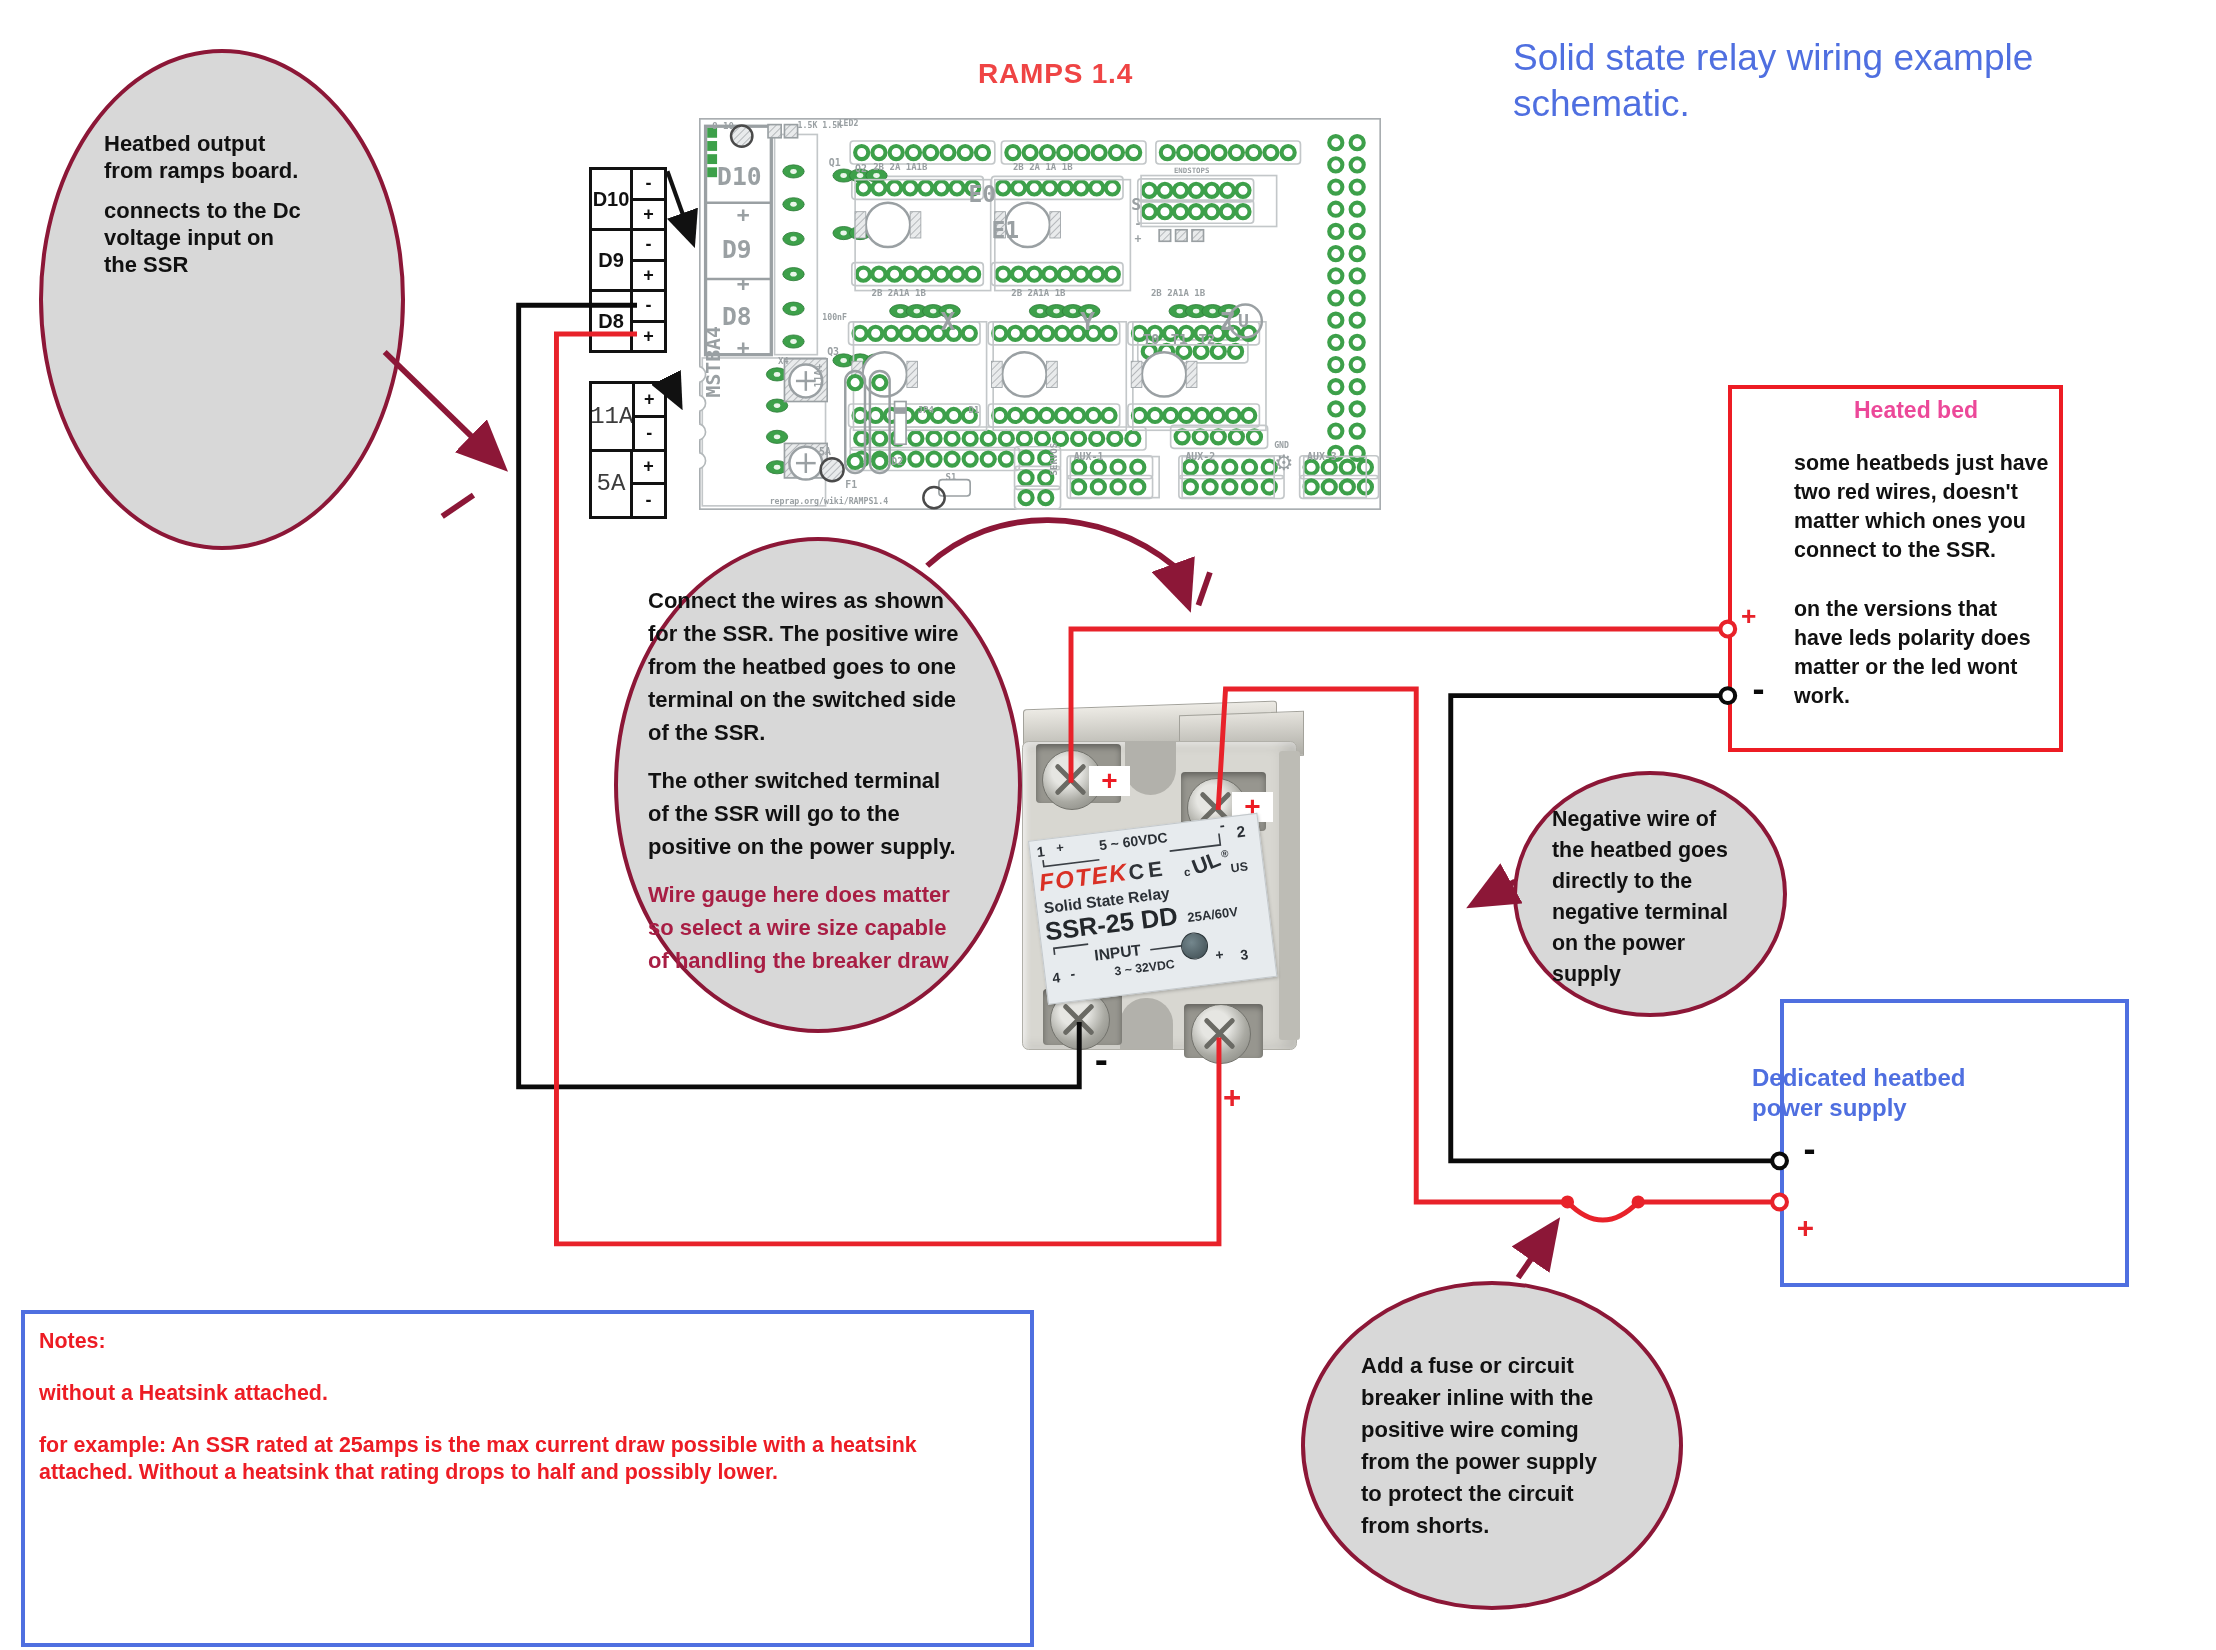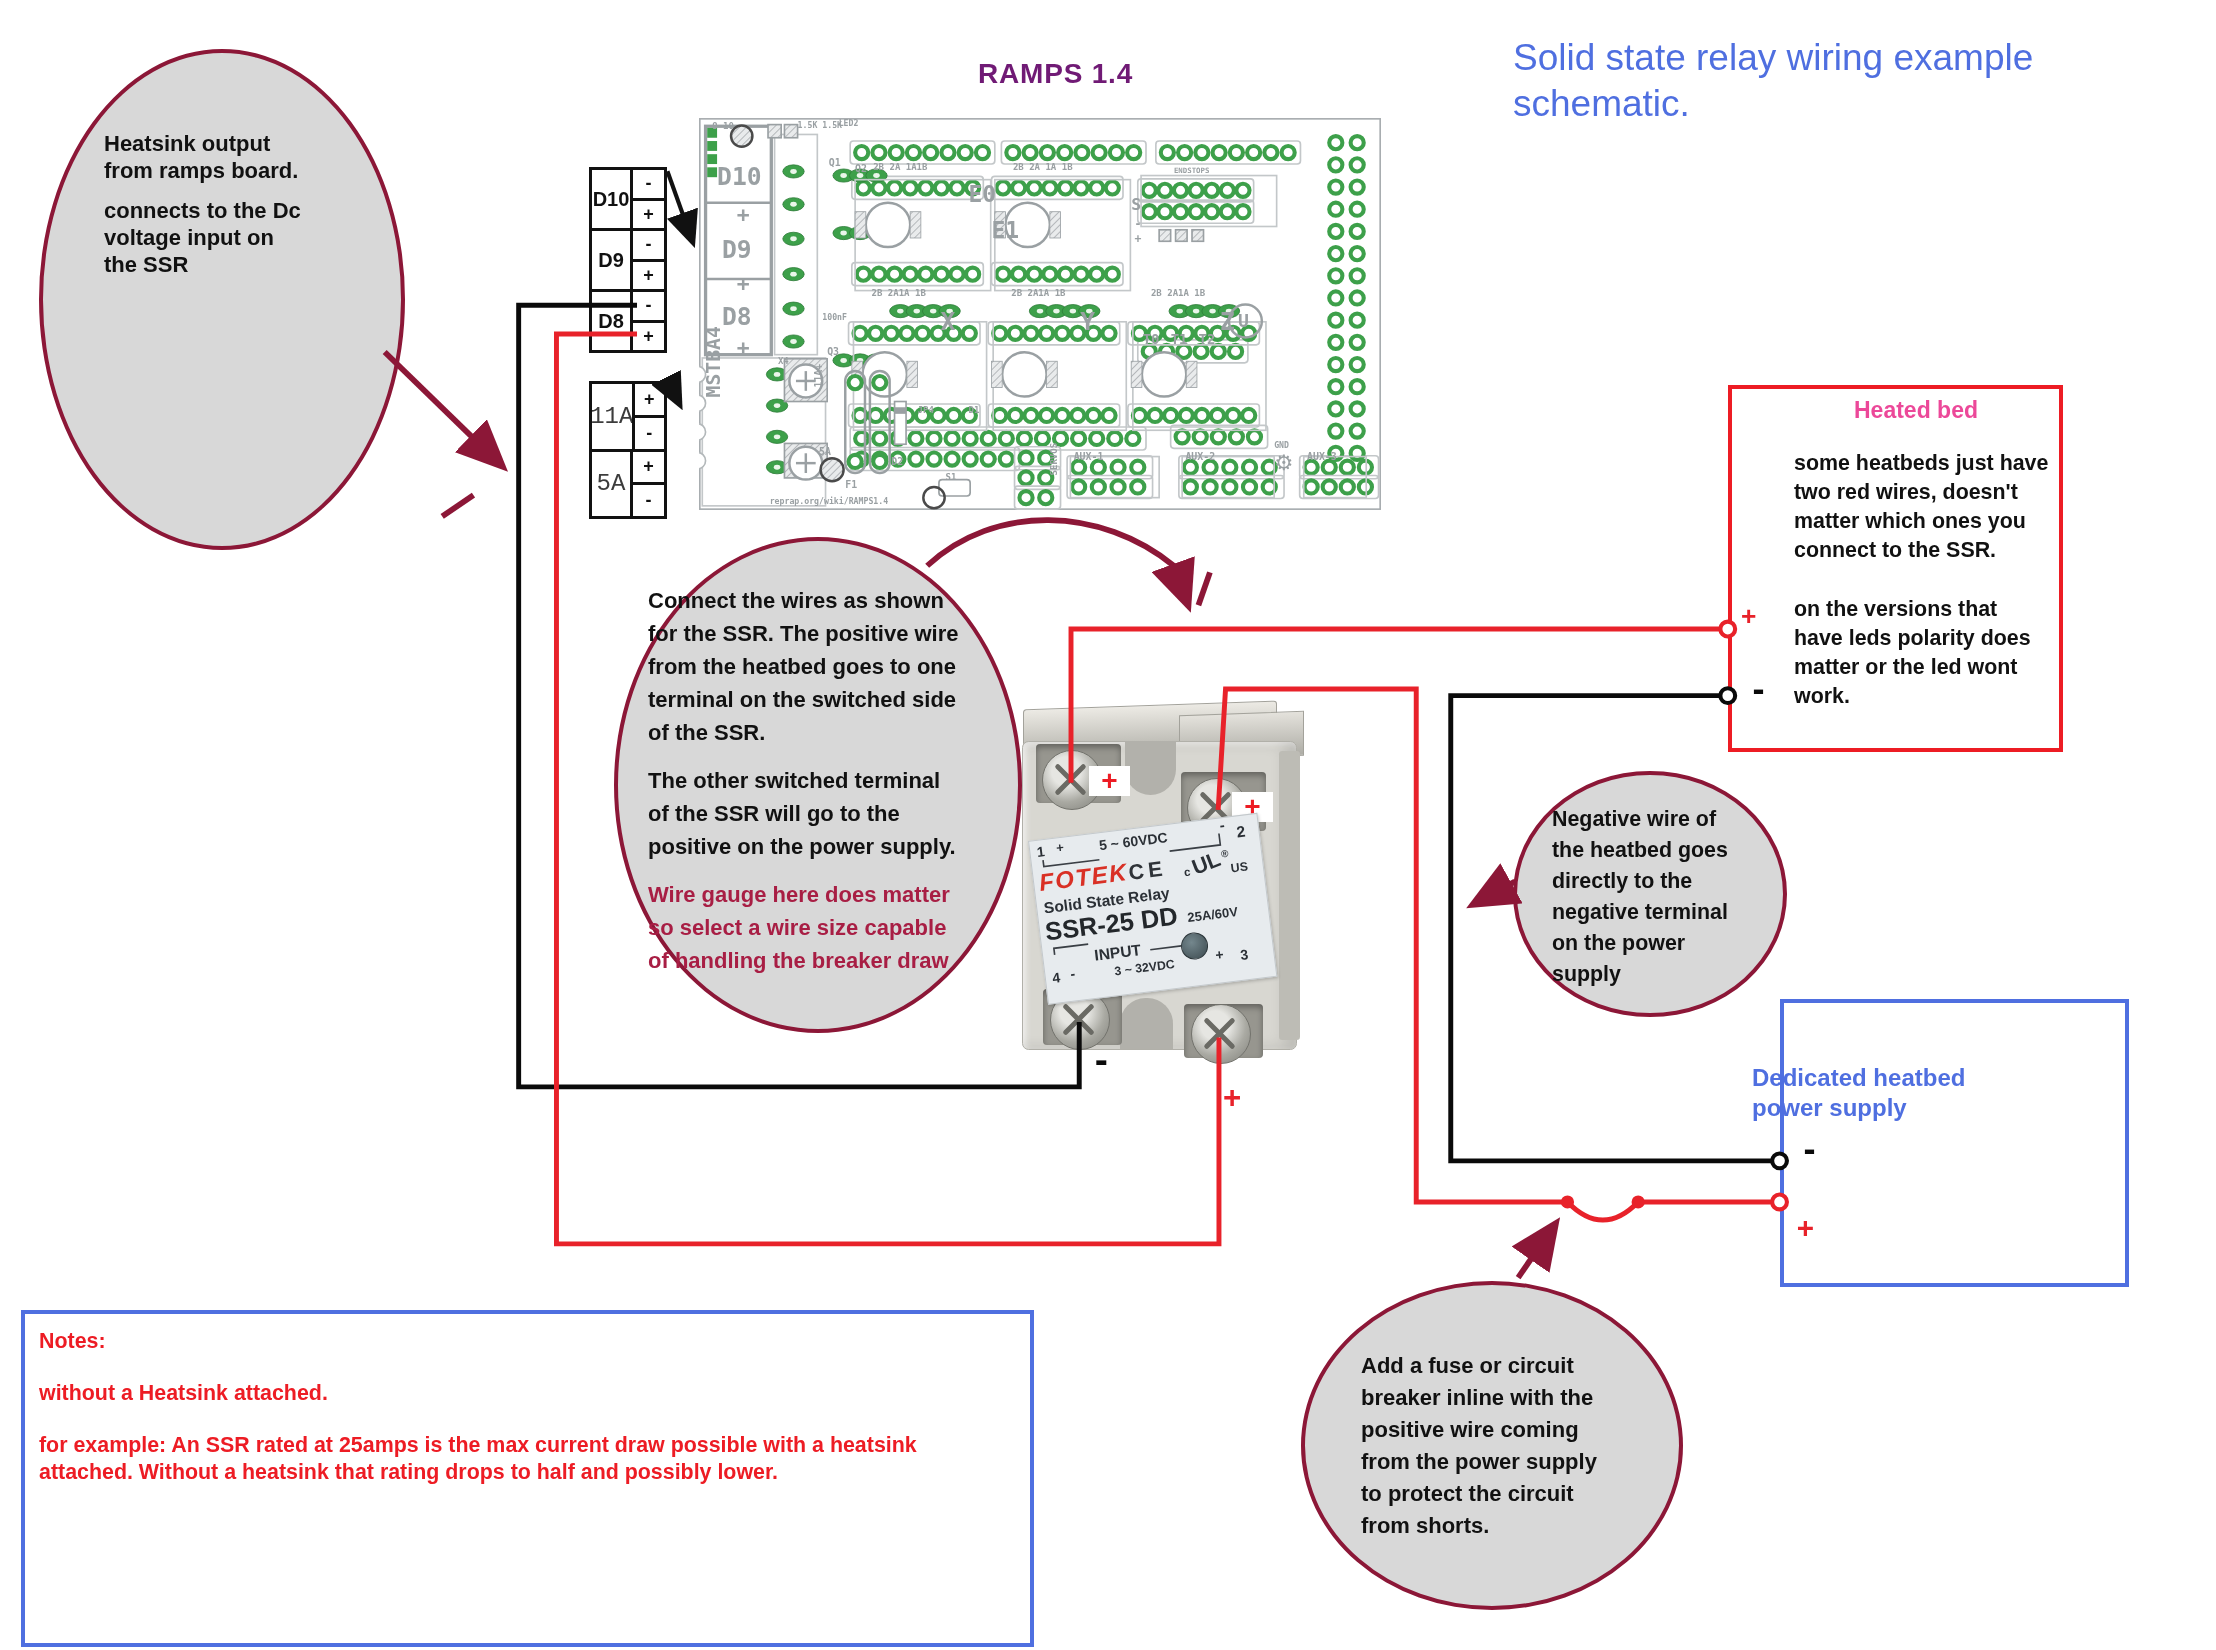--- a/index.html
+++ b/index.html
@@ -1,21 +1,21 @@
 <!DOCTYPE html>
 <html style="font-size:13px"><head>
 <meta charset="utf-8">
 <style>
   html,body{margin:0;padding:0;background:#fff;}
   #canvas{position:relative;width:2216px;height:1651px;background:#fff;
           font-family:"Liberation Sans",sans-serif;overflow:hidden;}
   .abs{position:absolute;}
   .nowrap div{white-space:nowrap;}
   
-  #ramps-title{left:978px;top:58px;font-size:28px;font-weight:bold;color:#701a75;letter-spacing:0.8px;}
+  #ramps-title{left:978px;top:58px;font-size:28px;font-weight:bold;color:#ef4444;letter-spacing:0.8px;}
   #main-title{left:1513px;top:35px;font-size:37px;font-weight:normal;color:#4f6fe0;line-height:46px;}
   
   .callout{background:#d8d8d8;border:4.1px solid #8c1737;border-radius:50%;}
   .callout-text{font-weight:bold;color:#111;}
   .callout-text .gap{height:13px;}
   #co1{left:39px;top:49px;width:358px;height:493px;}
   #co1-text{left:104px;top:130px;font-size:22px;line-height:27px;}
   #co2{left:614px;top:537px;width:400px;height:488px;}
   #co2-text{left:648px;top:584px;font-size:22px;line-height:33px;}
   #co2-text .gap{height:15px;}
@@ -507,21 +507,21 @@
   <div class="abs" id="ramps-title">RAMPS 1.4</div>
 
   <div class="abs" id="main-title">
     <div>Solid state relay wiring example</div>
     <div>schematic.</div>
   </div>
 
   <div class="abs callout" id="co1"></div>
   <div class="abs callout-text nowrap" id="co1-text">
     <div>
-        <div>Heatsink output</div>
+        <div>Heatbed output</div>
         <div>from ramps board.</div>
       </div>
     <div class="gap"></div>
     <div>
         <div>connects to the Dc</div>
         <div>voltage input on</div>
         <div>the SSR</div>
       </div>
     <div class="gap"></div>
   </div>

